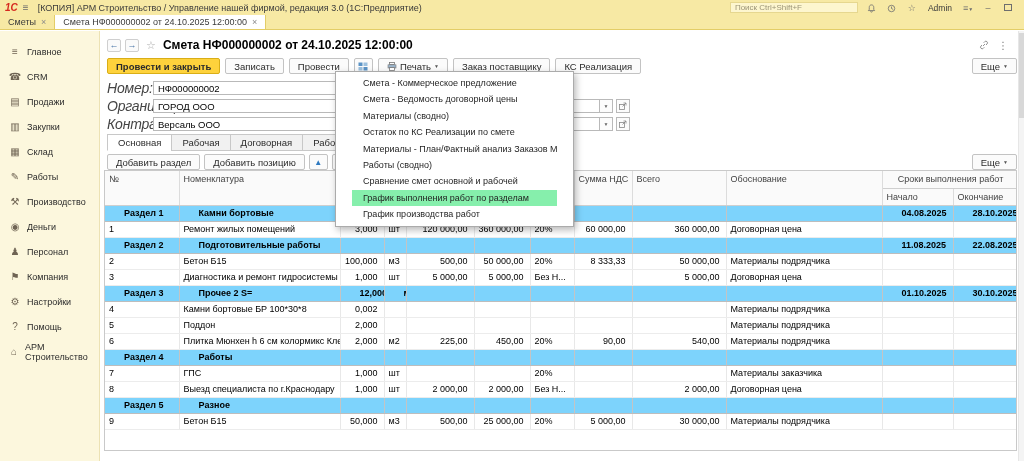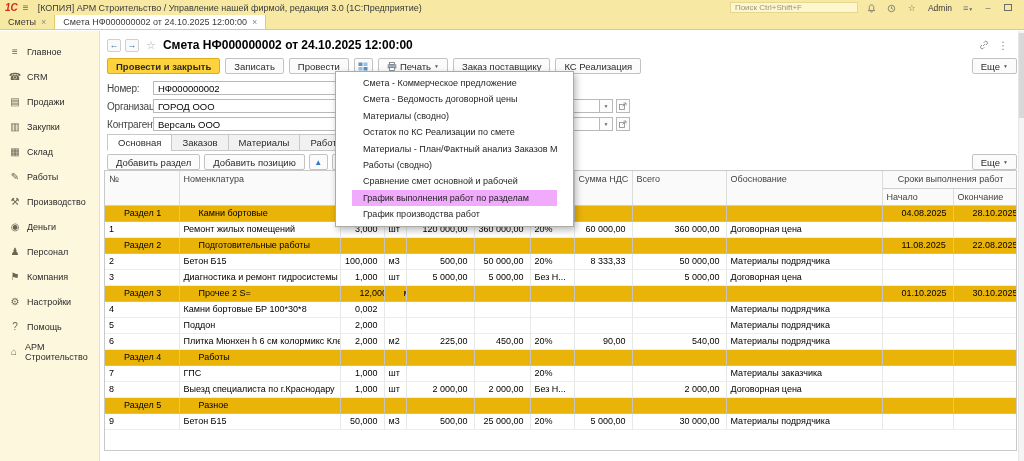--- a/index.html
+++ b/index.html
@@ -47,21 +47,21 @@
 
   .btn-row { position:absolute; top:26px; left:7px; right:7px; height:17px; display:flex; gap:5px; align-items:flex-end; }
   .btn { height:16px; padding:0 8px; font-size:9.5px; background:#fbfbfb; border:1px solid #c3c3c3;
          border-radius:2px; display:inline-flex; align-items:center; gap:3px; color:#2b2b2b; white-space:nowrap; }
   .btn.primary { background:#fed23c; border-color:#d9ae17; font-weight:bold; }
   .btn .caret { font-size:5px; color:#555; }
   .btn.icon-only { width:19px; padding:0; justify-content:center; }
   .btn-more-top { margin-left:auto; }
 
   .field-row { position:absolute; left:7px; display:flex; align-items:center; height:14px; }
-  .f-label { width:46px; font-size:10px; color:#444; letter-spacing:-0.2px; }
+  .f-label { width:46px; font-size:14px; color:#444; letter-spacing:-0.2px;font-style:italic; }
   .inp { height:14px; border:1px solid #b9b9b9; background:#fff; font-size:9.5px; color:#000;
          display:flex; align-items:center; padding:0 4px; }
   .combo-arrow { width:13px; height:14px; border:1px solid #b9b9b9; border-left:none; background:#fcfcfc;
                  display:flex; align-items:center; justify-content:center; font-size:5px; color:#666; }
   .open-btn { width:14px; height:14px; border:1px solid #b9b9b9; background:#fcfcfc; margin-left:3px;
               display:flex; align-items:center; justify-content:center; }
 
   .form-tabs { position:absolute; top:103px; left:7px; display:flex; height:17px; }
   .ftab { padding:0 10px; font-size:9.5px; color:#2b2b2b; border:1px solid #c8c8c8; background:#f1f1f1;
           display:flex; align-items:center; margin-right:-1px; }
@@ -74,28 +74,28 @@
 
   
   .grid { position:absolute; top:139px; left:4px; right:7px; bottom:10px; border:1px solid #c9c9c9; overflow:hidden; background:#fff; }
   table { border-collapse:collapse; table-layout:fixed; width:100%; font-size:9px; }
   th { font-weight:normal; color:#444; background:#fafafa; text-align:left; vertical-align:top;
        padding:3px 4px 0 4px; border-right:1px solid #dcdcdc; border-bottom:1px solid #cfcfcf; height:17px; white-space:nowrap; overflow:hidden; }
   th.group { text-align:center; vertical-align:middle; padding-top:0; }
   td { height:15px; line-height:15px; padding:0 4px; border-right:1px solid #e8e8e8; border-bottom:1px solid #ececec;
        white-space:nowrap; overflow:hidden; color:#000; }
   td.r { text-align:right; padding-right:6px; }
-  tr.section td { background:#eab308; font-weight:normal; border-bottom-color:#bdbdbd; border-right-color:#c4c4c4;padding-left:19px; }
+  tr.section td { background:#7dd3fc; font-weight:bold; border-bottom-color:#bdbdbd; border-right-color:#c4c4c4;padding-left:19px; }
 
   
   .dropdown { position:absolute; left:335px; top:71px; width:239px; background:#fff; border:1px solid #ababab;
               box-shadow:2px 3px 7px rgba(0,0,0,.28); padding:3px 16px; z-index:50; }
   .menu-item { height:16.4px; line-height:16.4px; padding:0 6px 0 11px; font-size:9px; color:#1f1f1f;
                white-space:nowrap; overflow:hidden; cursor:default; }
-  .menu-item.highlighted { background:#f0abfc; }
+  .menu-item.highlighted { background:#86efac; }
 
   
   .vscroll { position:absolute; right:0; top:31px; width:6px; bottom:0; background:#f4f4f4; border-left:1px solid #e6e6e6; }
   .vscroll .thumb { position:absolute; top:2px; left:0; width:100%; height:85px; background:#d8d8d8; }
 </style>
 </head>
 <body>
 
 <div class="app">
 
@@ -275,23 +275,23 @@
             <rect x="0.5" y="2.5" width="5" height="5" fill="none" stroke="#888" stroke-width="0.8"></rect>
             <path d="M3.5 4.5 L7 1 M4.5 1 L7 1 L7 3.5" fill="none" stroke="#888" stroke-width="0.8"></path>
           </svg>
       </span>
     </div>
 
     <div class="form-tabs">
 
         <span class="ftab active">Основная</span>
 
-        <span class="ftab">Заказов</span>
-
-        <span class="ftab">Материалы</span>
+        <span class="ftab">Рабочая</span>
+
+        <span class="ftab">Договорная</span>
 
         <span class="ftab">Работы</span>
 
         <span class="ftab">Дополнительно</span>
       </div>
 
     <div class="table-toolbar">
       <span class="btn">Добавить раздел</span>
       <span class="btn">Добавить позицию</span>
       <span class="arrow-btn">▲</span>

